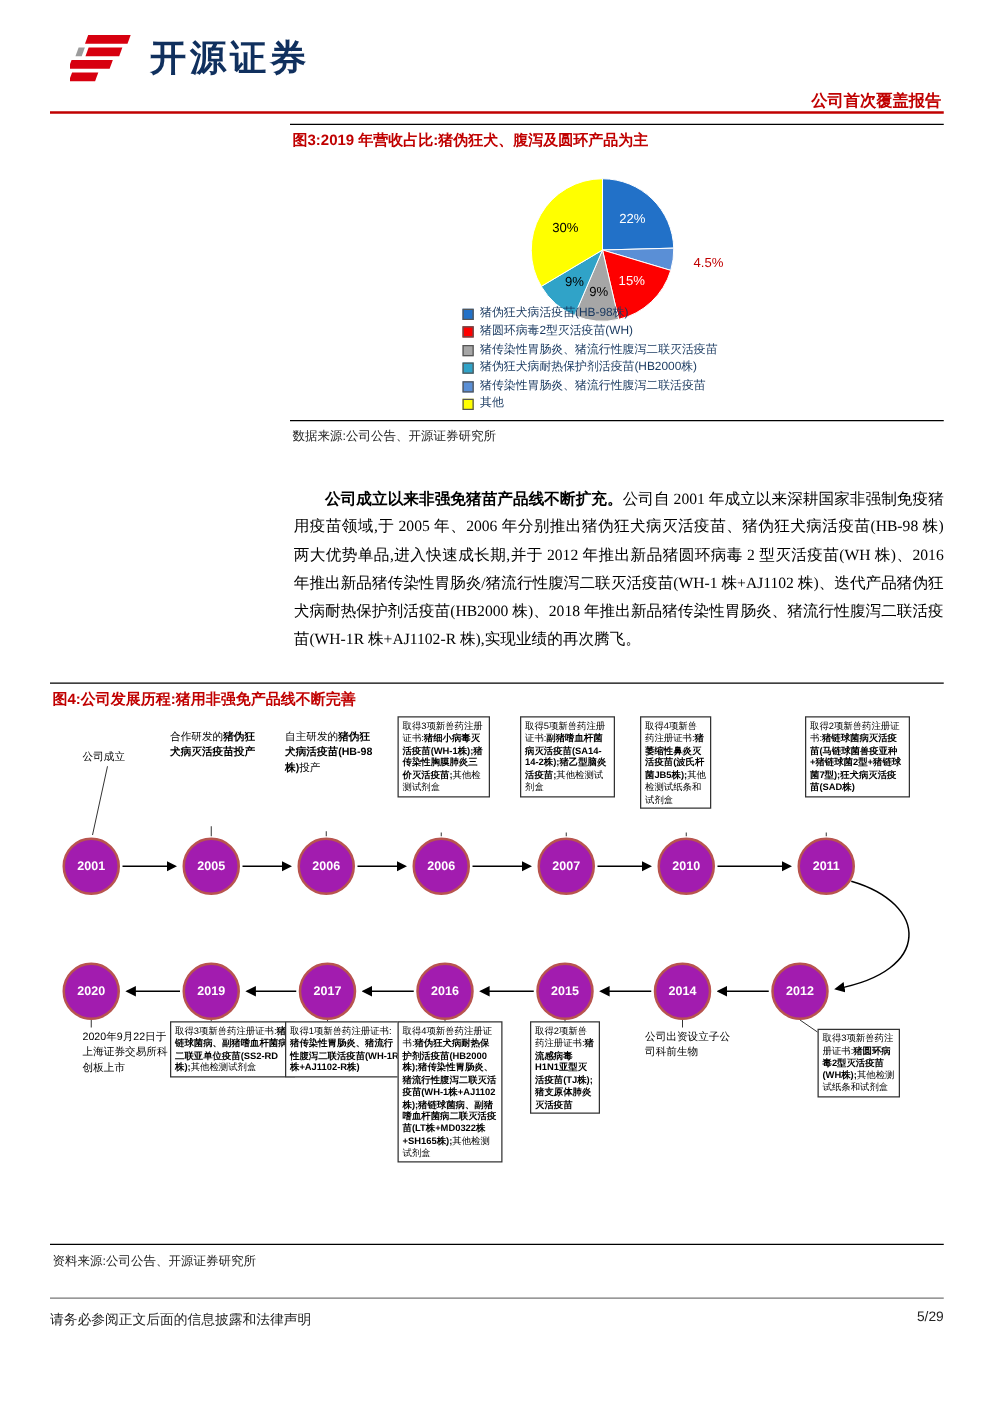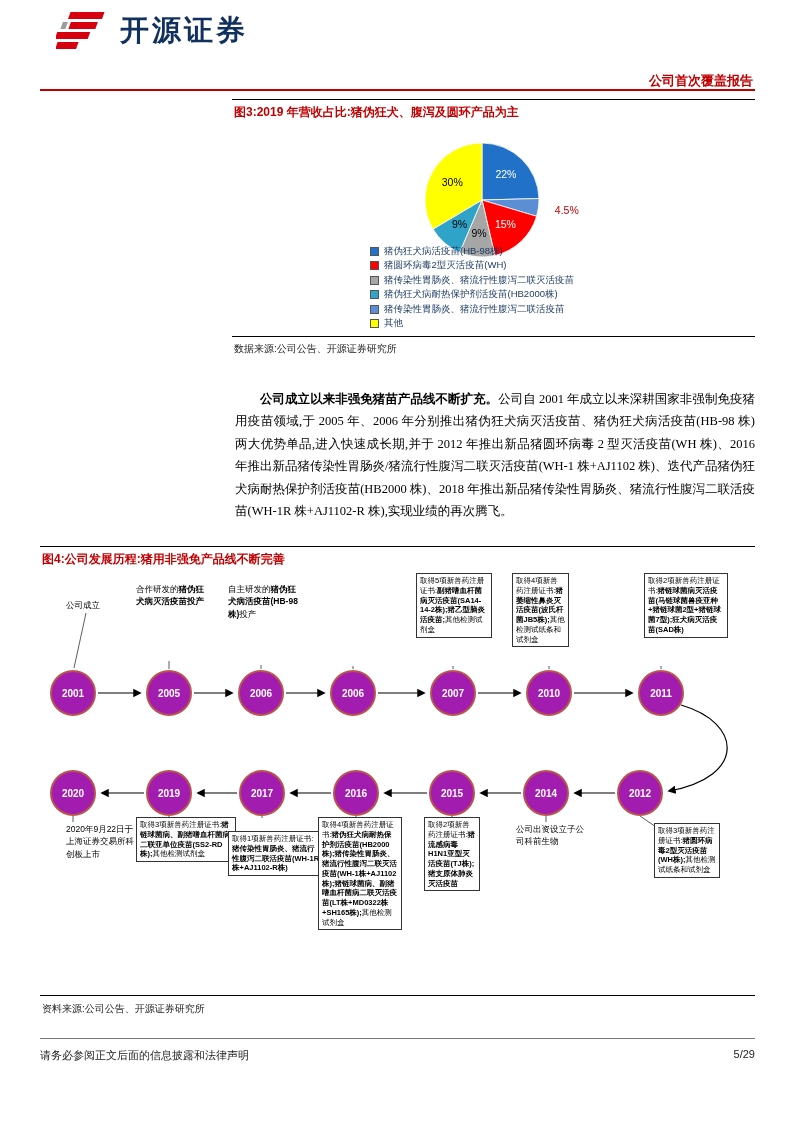--- a/index.html
+++ b/index.html
@@ -2,21 +2,21 @@
 <html><head>
 <meta charset="utf-8">
 <style>
   * { margin:0; padding:0; box-sizing:border-box; }
   html,body { background:#ffffff; }
   .page {
     position:relative; width:793px; height:1122px; background:#ffffff;
     font-family:"Liberation Sans", sans-serif; color:#000; overflow:hidden;
   }
   
-  .logo { position:absolute; left:56px; top:8px; display:flex; align-items:center; gap:10px; }
+  .logo { position:absolute; left:56px; top:24px; display:flex; align-items:center; gap:10px; }
   .brand { font-size:29px; font-weight:bold; color:#10305E; letter-spacing:3px; }
   .report-type { position:absolute; right:40px; top:72px; font-size:13px; font-weight:bold; color:#C00000; }
   .header-rule { position:absolute; left:40px; width:715px; top:89px; height:2px; background:#C00000; }
   
   .fig-title { border-top:1.5px solid #000; padding:4px 0 3px 2px; color:#C00000; font-weight:bold; font-size:12px; }
   .fig-rule { border-top:1.5px solid #000; }
   .fig-source { font-size:10px; color:#222; padding:5px 2px 0 2px; }
   
   .fig3 { position:absolute; left:232px; top:99px; width:523px; }
   .chart-area { position:relative; height:212px; }
@@ -164,20 +164,21 @@
           <line x1="316" y1="245" x2="316" y2="247"></line>
           <line x1="412" y1="245" x2="412" y2="247"></line>
           <line x1="506" y1="245" x2="506" y2="251"></line>
           <line x1="600" y1="245" x2="616" y2="256"></line>
         </g>
       </svg>
 
       <div class="tl-note" style="left:26px;top:28px;width:62px;"><span>公司成立</span></div>
       <div class="tl-note" style="left:96px;top:12px;width:74px;"><span>合作研发的</span><span class="b">猪伪狂犬病灭活疫苗投产</span><span></span></div>
       <div class="tl-note" style="left:188px;top:12px;width:70px;"><span>自主研发的</span><span class="b">猪伪狂犬病活疫苗(HB-98株)</span><span>投产</span></div>
+      <div class="tl-box" style="left:278px;top:2px;width:74px;"><span>取得3项新兽药注册证书:</span><span class="b">猪细小病毒灭活疫苗(WH-1株);猪传染性胸膜肺炎三价灭活疫苗;</span><span>其他检测试剂盒</span></div>
       <div class="tl-box" style="left:376px;top:2px;width:76px;"><span>取得5项新兽药注册证书:</span><span class="b">副猪嗜血杆菌病灭活疫苗(SA14-14-2株);猪乙型脑炎活疫苗;</span><span>其他检测试剂盒</span></div>
       <div class="tl-box" style="left:472px;top:2px;width:57px;"><span>取得4项新兽药注册证书:</span><span class="b">猪萎缩性鼻炎灭活疫苗(波氏杆菌JB5株);</span><span>其他检测试纸条和试剂盒</span></div>
       <div class="tl-box" style="left:604px;top:2px;width:84px;"><span>取得2项新兽药注册证书:</span><span class="b">猪链球菌病灭活疫苗(马链球菌兽疫亚种+猪链球菌2型+猪链球菌7型);狂犬病灭活疫苗(SAD株)</span><span></span></div>
 
       <div class="circ" style="left:10px;top:99px;">2001</div>
       <div class="circ" style="left:106px;top:99px;">2005</div>
       <div class="circ" style="left:198px;top:99px;">2006</div>
       <div class="circ" style="left:290px;top:99px;">2006</div>
       <div class="circ" style="left:390px;top:99px;">2007</div>
       <div class="circ" style="left:486px;top:99px;">2010</div>
@@ -186,21 +187,21 @@
       <div class="circ" style="left:10px;top:199px;">2020</div>
       <div class="circ" style="left:106px;top:199px;">2019</div>
       <div class="circ" style="left:199px;top:199px;">2017</div>
       <div class="circ" style="left:293px;top:199px;">2016</div>
       <div class="circ" style="left:389px;top:199px;">2015</div>
       <div class="circ" style="left:483px;top:199px;">2014</div>
       <div class="circ" style="left:577px;top:199px;">2012</div>
 
       <div class="tl-note" style="left:26px;top:252px;width:72px;"><span>2020年9月22日于上海证券交易所科创板上市</span></div>
       <div class="tl-box" style="left:96px;top:246px;width:100px;"><span>取得3项新兽药注册证书:</span><span class="b">猪链球菌病、副猪嗜血杆菌病二联亚单位疫苗(SS2-RD株);</span><span>其他检测试剂盒</span></div>
-      <div class="tl-box" style="left:188px;top:260px;width:96px;"><span>取得1项新兽药注册证书:</span><span class="b">猪传染性胃肠炎、猪流行性腹泻二联活疫苗(WH-1R株+AJ1102-R株)</span><span></span></div>
+      <div class="tl-box" style="left:188px;top:246px;width:96px;"><span>取得1项新兽药注册证书:</span><span class="b">猪传染性胃肠炎、猪流行性腹泻二联活疫苗(WH-1R株+AJ1102-R株)</span><span></span></div>
       <div class="tl-box" style="left:278px;top:246px;width:84px;"><span>取得4项新兽药注册证书:</span><span class="b">猪伪狂犬病耐热保护剂活疫苗(HB2000株);猪传染性胃肠炎、猪流行性腹泻二联灭活疫苗(WH-1株+AJ1102株);猪链球菌病、副猪嗜血杆菌病二联灭活疫苗(LT株+MD0322株+SH165株);</span><span>其他检测试剂盒</span></div>
       <div class="tl-box" style="left:384px;top:246px;width:56px;"><span>取得2项新兽药注册证书:</span><span class="b">猪流感病毒H1N1亚型灭活疫苗(TJ株);猪支原体肺炎灭活疫苗</span><span></span></div>
       <div class="tl-note" style="left:476px;top:252px;width:72px;"><span>公司出资设立子公司科前生物</span></div>
       <div class="tl-box" style="left:614px;top:252px;width:66px;"><span>取得3项新兽药注册证书:</span><span class="b">猪圆环病毒2型灭活疫苗(WH株);</span><span>其他检测试纸条和试剂盒</span></div>
 
     </div>
     <div class="fig-rule"></div>
     <div class="fig-source">资料来源:公司公告、开源证券研究所</div>
   </div>
 

